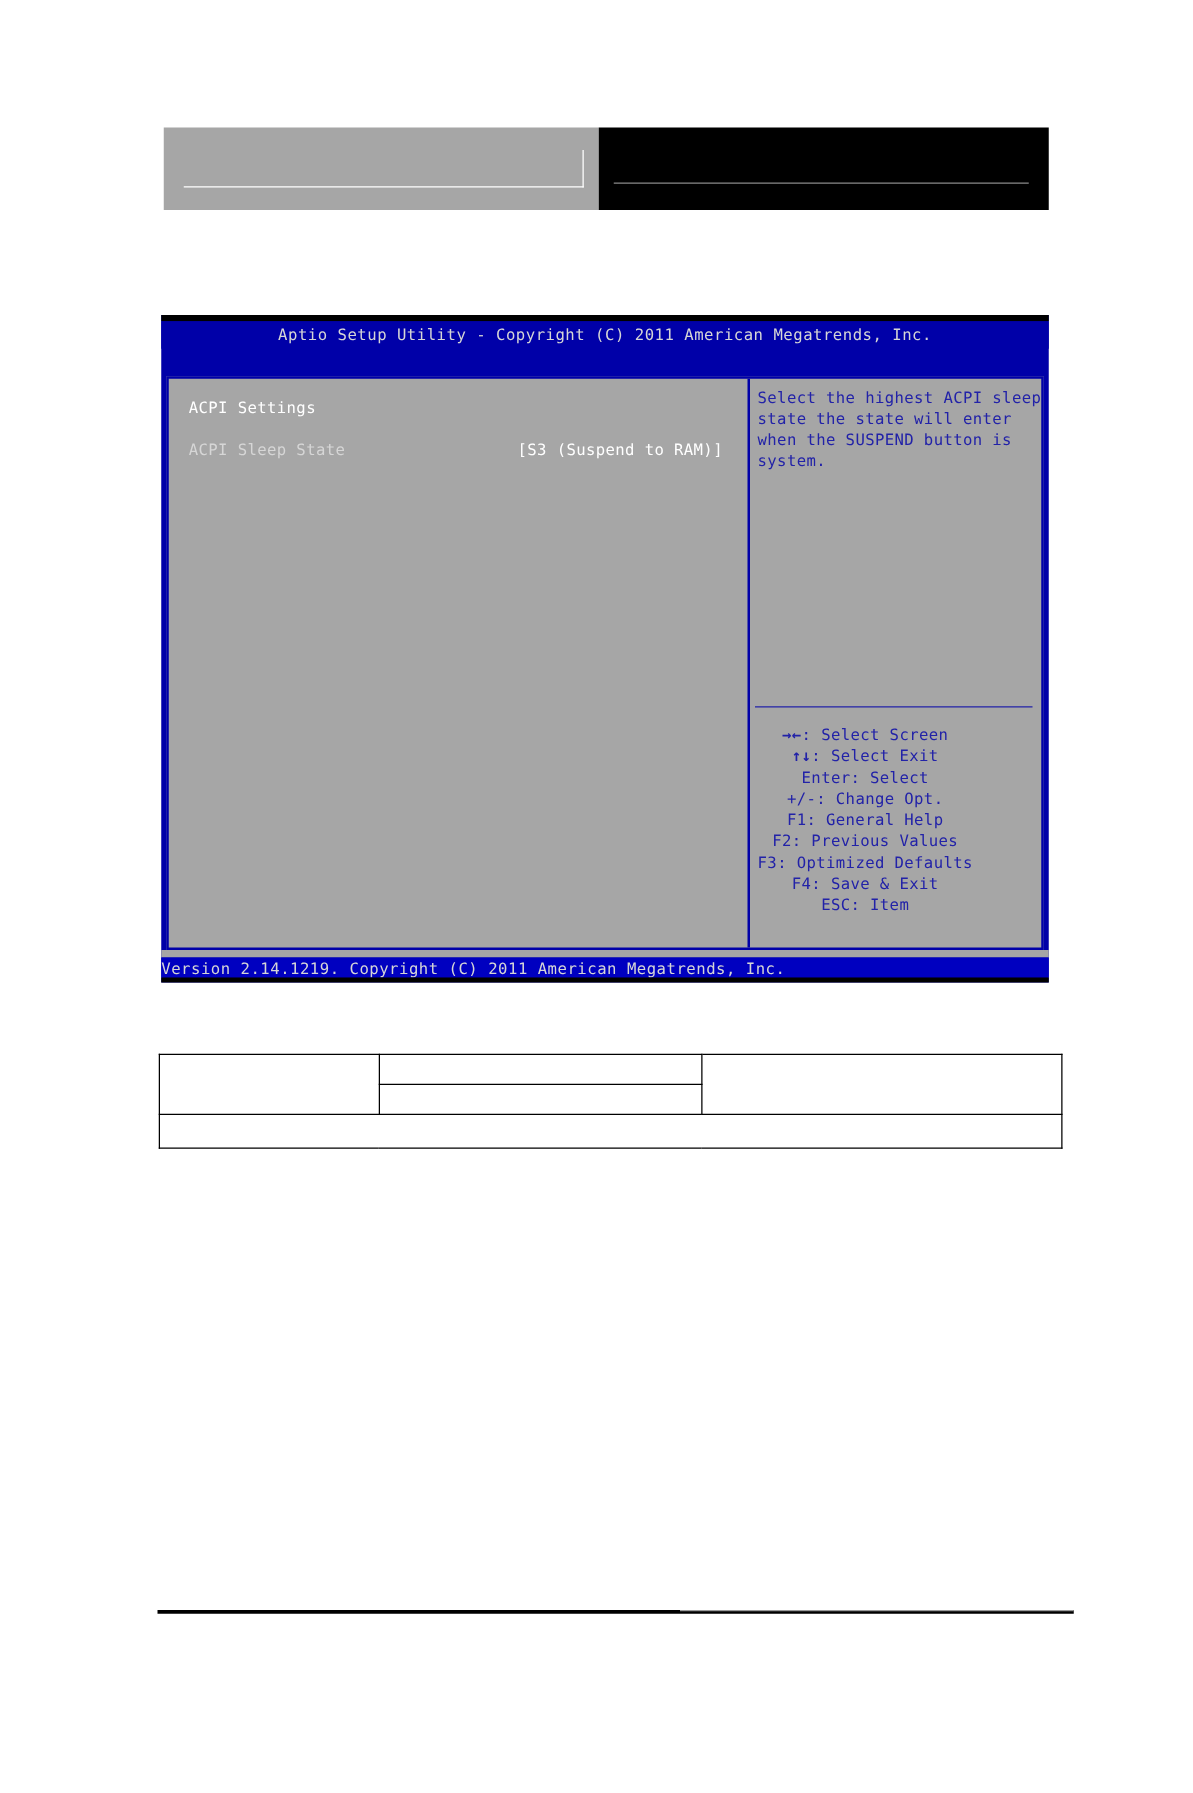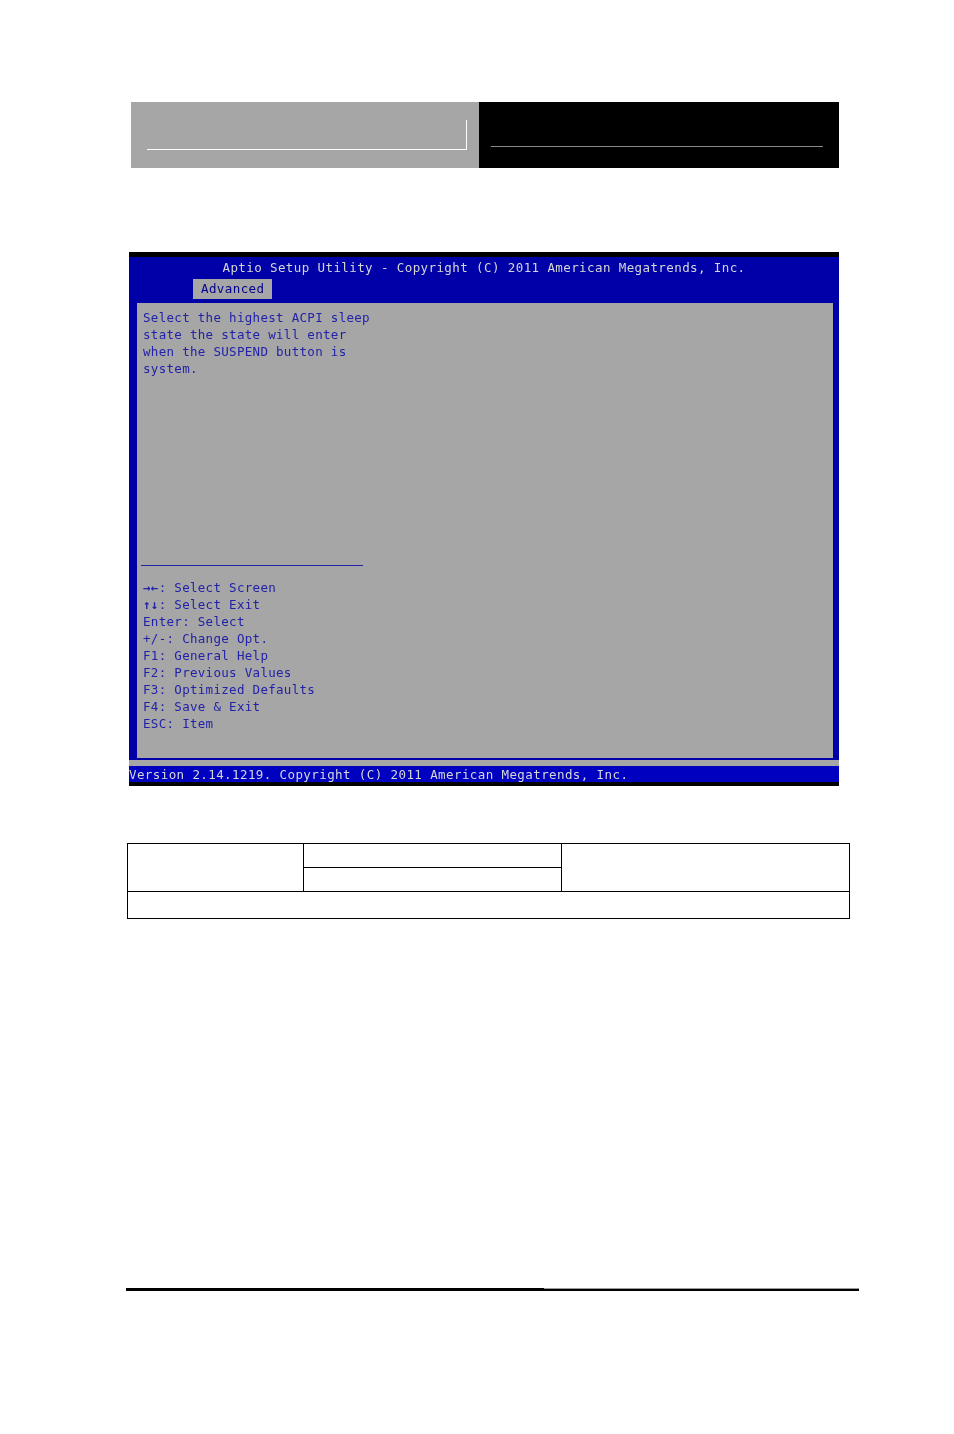--- a/index.html
+++ b/index.html
@@ -165,20 +165,21 @@
   #key-legend {
     position: absolute;
     left: 6px;
     top: 276px;
   }
   .legend-line {
     color: #2222a8;
     letter-spacing: 0.3px;
     white-space: nowrap;
     height: 17px;
+    text-align: center;
   }
   .legend-glyph {
     font-weight: bold;
   }
   #bios-gap {
     position: absolute;
     left: 0;
     top: 508px;
     width: 100%;
     height: 6px;
@@ -258,26 +259,31 @@
 </div>
 
 <div id="bios-screen">
 
   <div id="bios-top-strip"></div>
 
   <div id="bios-titlebar">
     <span>Aptio Setup Utility - Copyright (C) 2011 American Megatrends, Inc.</span>
   </div>
 
-  <div id="bios-tabbar">
-    <span id="tab-advanced">Advanced</span>
-  </div>
 
   <div id="bios-body">
 
+    <div id="bios-left-pane">
+      <div class="setting-heading">ACPI Settings</div>
+
+      <div class="setting-row">
+        <span class="setting-label">ACPI Sleep State</span>
+        <span class="setting-value">[S3 (Suspend to RAM)]</span>
+      </div>
+    </div>
 
     <div id="bios-divider"></div>
 
     <div id="bios-right-pane">
       <div class="help-line">Select the highest ACPI sleep</div>
       <div class="help-line">state the state will enter</div>
       <div class="help-line">when the SUSPEND button is</div>
       <div class="help-line">system.</div>
 
       <div id="help-separator"></div>

